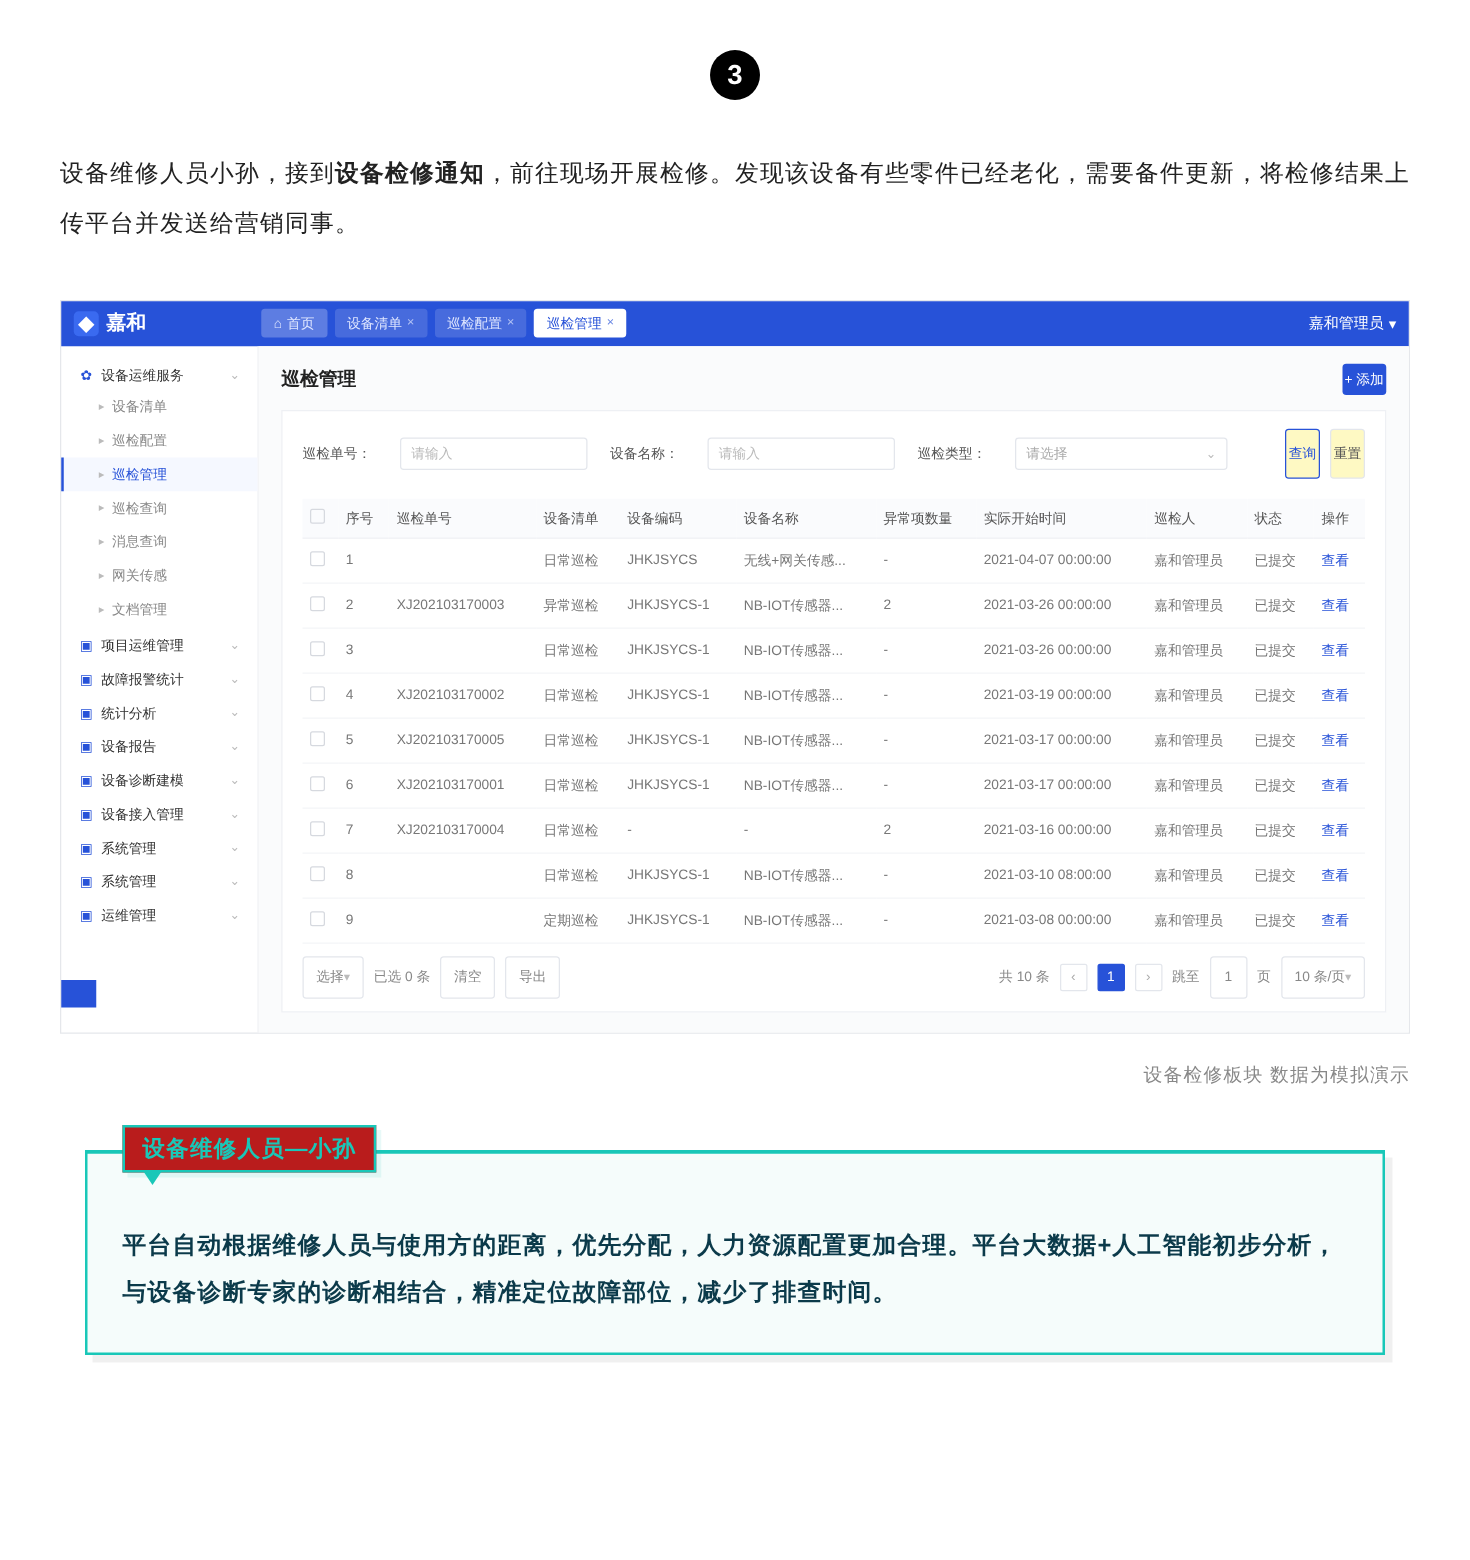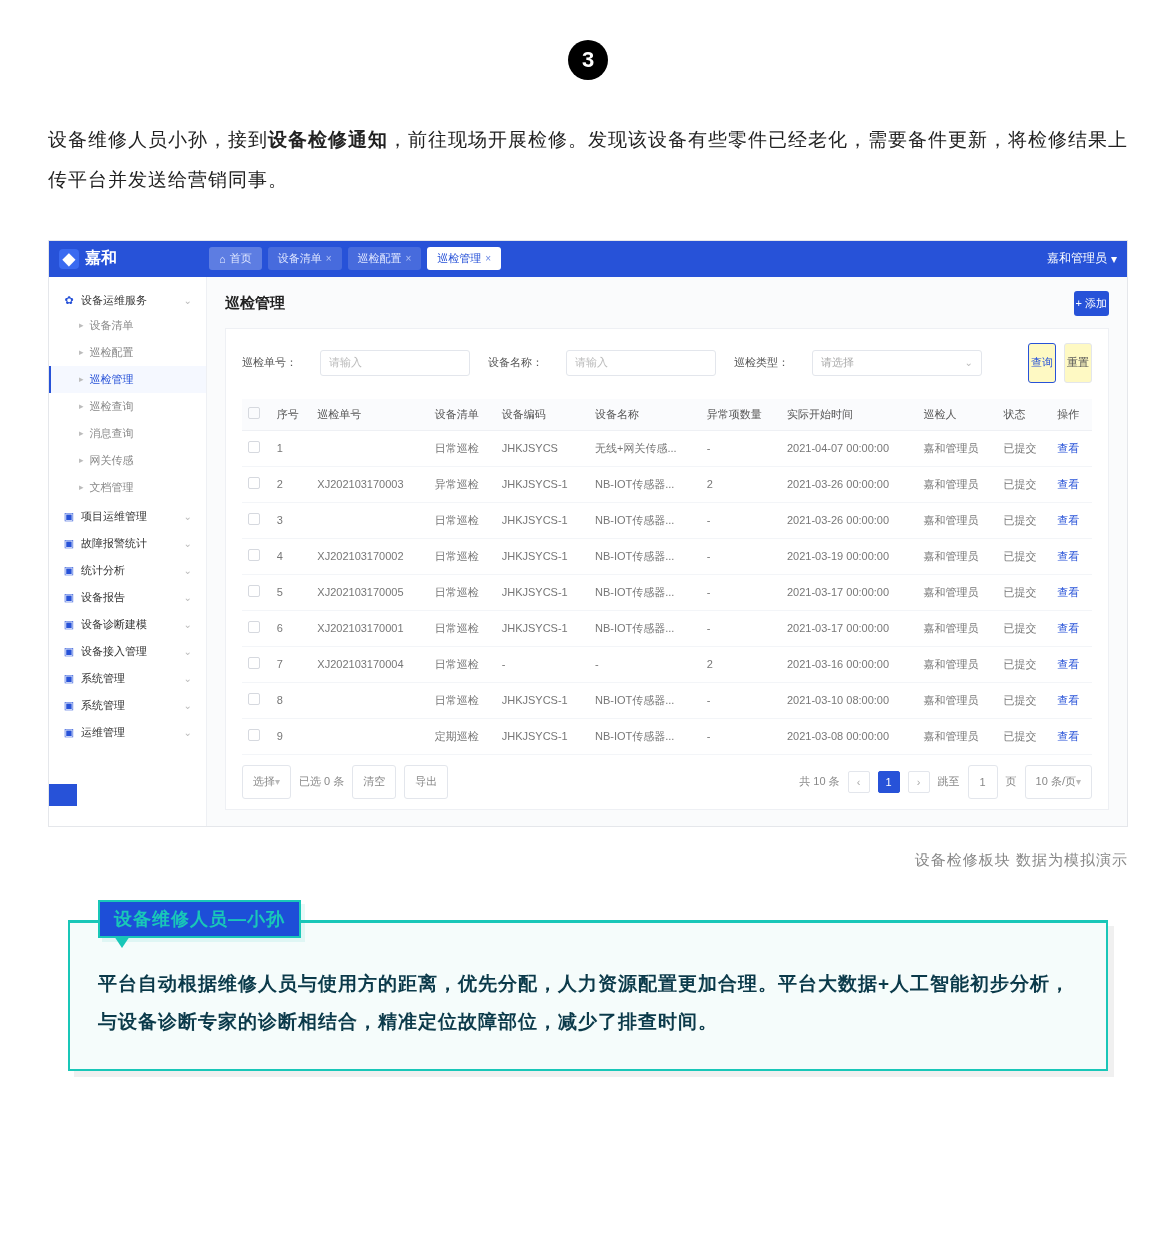--- a/index.html
+++ b/index.html
@@ -46,23 +46,23 @@
   .chk { width:12px; height:12px; border:1px solid #d6d9df; border-radius:2px; display:inline-block; }
   .link { color:#2752d8; }
   .grey { color:#aaa; }
   .pager { display:flex; align-items:center; gap:8px; margin-top:10px; font-size:11px; color:#888; }
   .pager .sp { flex:1; }
   .sbtn { height:24px; padding:16px 10px; border:1px solid #e3e6ec; border-radius:3px; background:#fff; display:flex; align-items:center; font-size:11px; color:#888; }
   .pgbtn { width:22px; height:22px; border:1px solid #e3e6ec; display:flex; align-items:center; justify-content:center; border-radius:2px; color:#aaa; }
   .pgbtn.cur { background:#2752d8; color:#fff; border-color:#2752d8; }
   .caption { text-align:right; color:#888; font-size:15px; margin:24px 0 50px 0; letter-spacing:1px; }
   .quote-wrap { position:relative; margin:0 20px; }
-  .quote-tab { position:absolute; top:-20px; left:30px; border:2px solid #19c7b8; padding:5px 14px; background:#1d4ed8; font-weight:700; color:#19c7b8; font-size:18px; letter-spacing:1px; box-shadow:4px 4px 0 rgba(25,199,184,0.1); }
+  .quote-tab { position:absolute; top:-20px; left:30px; border:2px solid #19c7b8; padding:5px 14px; background:#b91c1c; font-weight:700; color:#19c7b8; font-size:18px; letter-spacing:1px; box-shadow:4px 4px 0 rgba(25,199,184,0.1); }
   .quote-tab::after { content:""; position:absolute; left:14px; bottom:-12px; width:0; height:0; border-left:8px solid transparent; border-right:8px solid transparent; border-top:12px solid #19c7b8; }
-  .quote-box { border:2px solid #19c7b8; border-top:3px solid #19c7b8; background:#f5fcfb; padding:42px 28px 28px 28px; box-shadow:6px 6px 0 rgba(0,0,0,0.06); }
+  .quote-box { border:2px solid #19c7b8; border-top:3px solid #19c7b8; background:#f5fcfb; padding:55px 28px 28px 28px; box-shadow:6px 6px 0 rgba(0,0,0,0.06); }
   .quote-box p { font-size:19px; line-height:2; color:#0b3a4a; font-weight:700; letter-spacing:1px; }
 </style>
 </head>
 <body>
 
 <div class="page">
   <div class="step-badge">3</div>
 
   <p class="intro">
     <span>设备维修人员小孙，接到</span><b>设备检修通知</b><span>，前往现场开展检修。发现该设备有些零件已经老化，需要备件更新，将检修结果上传平台并发送给营销同事。</span>

